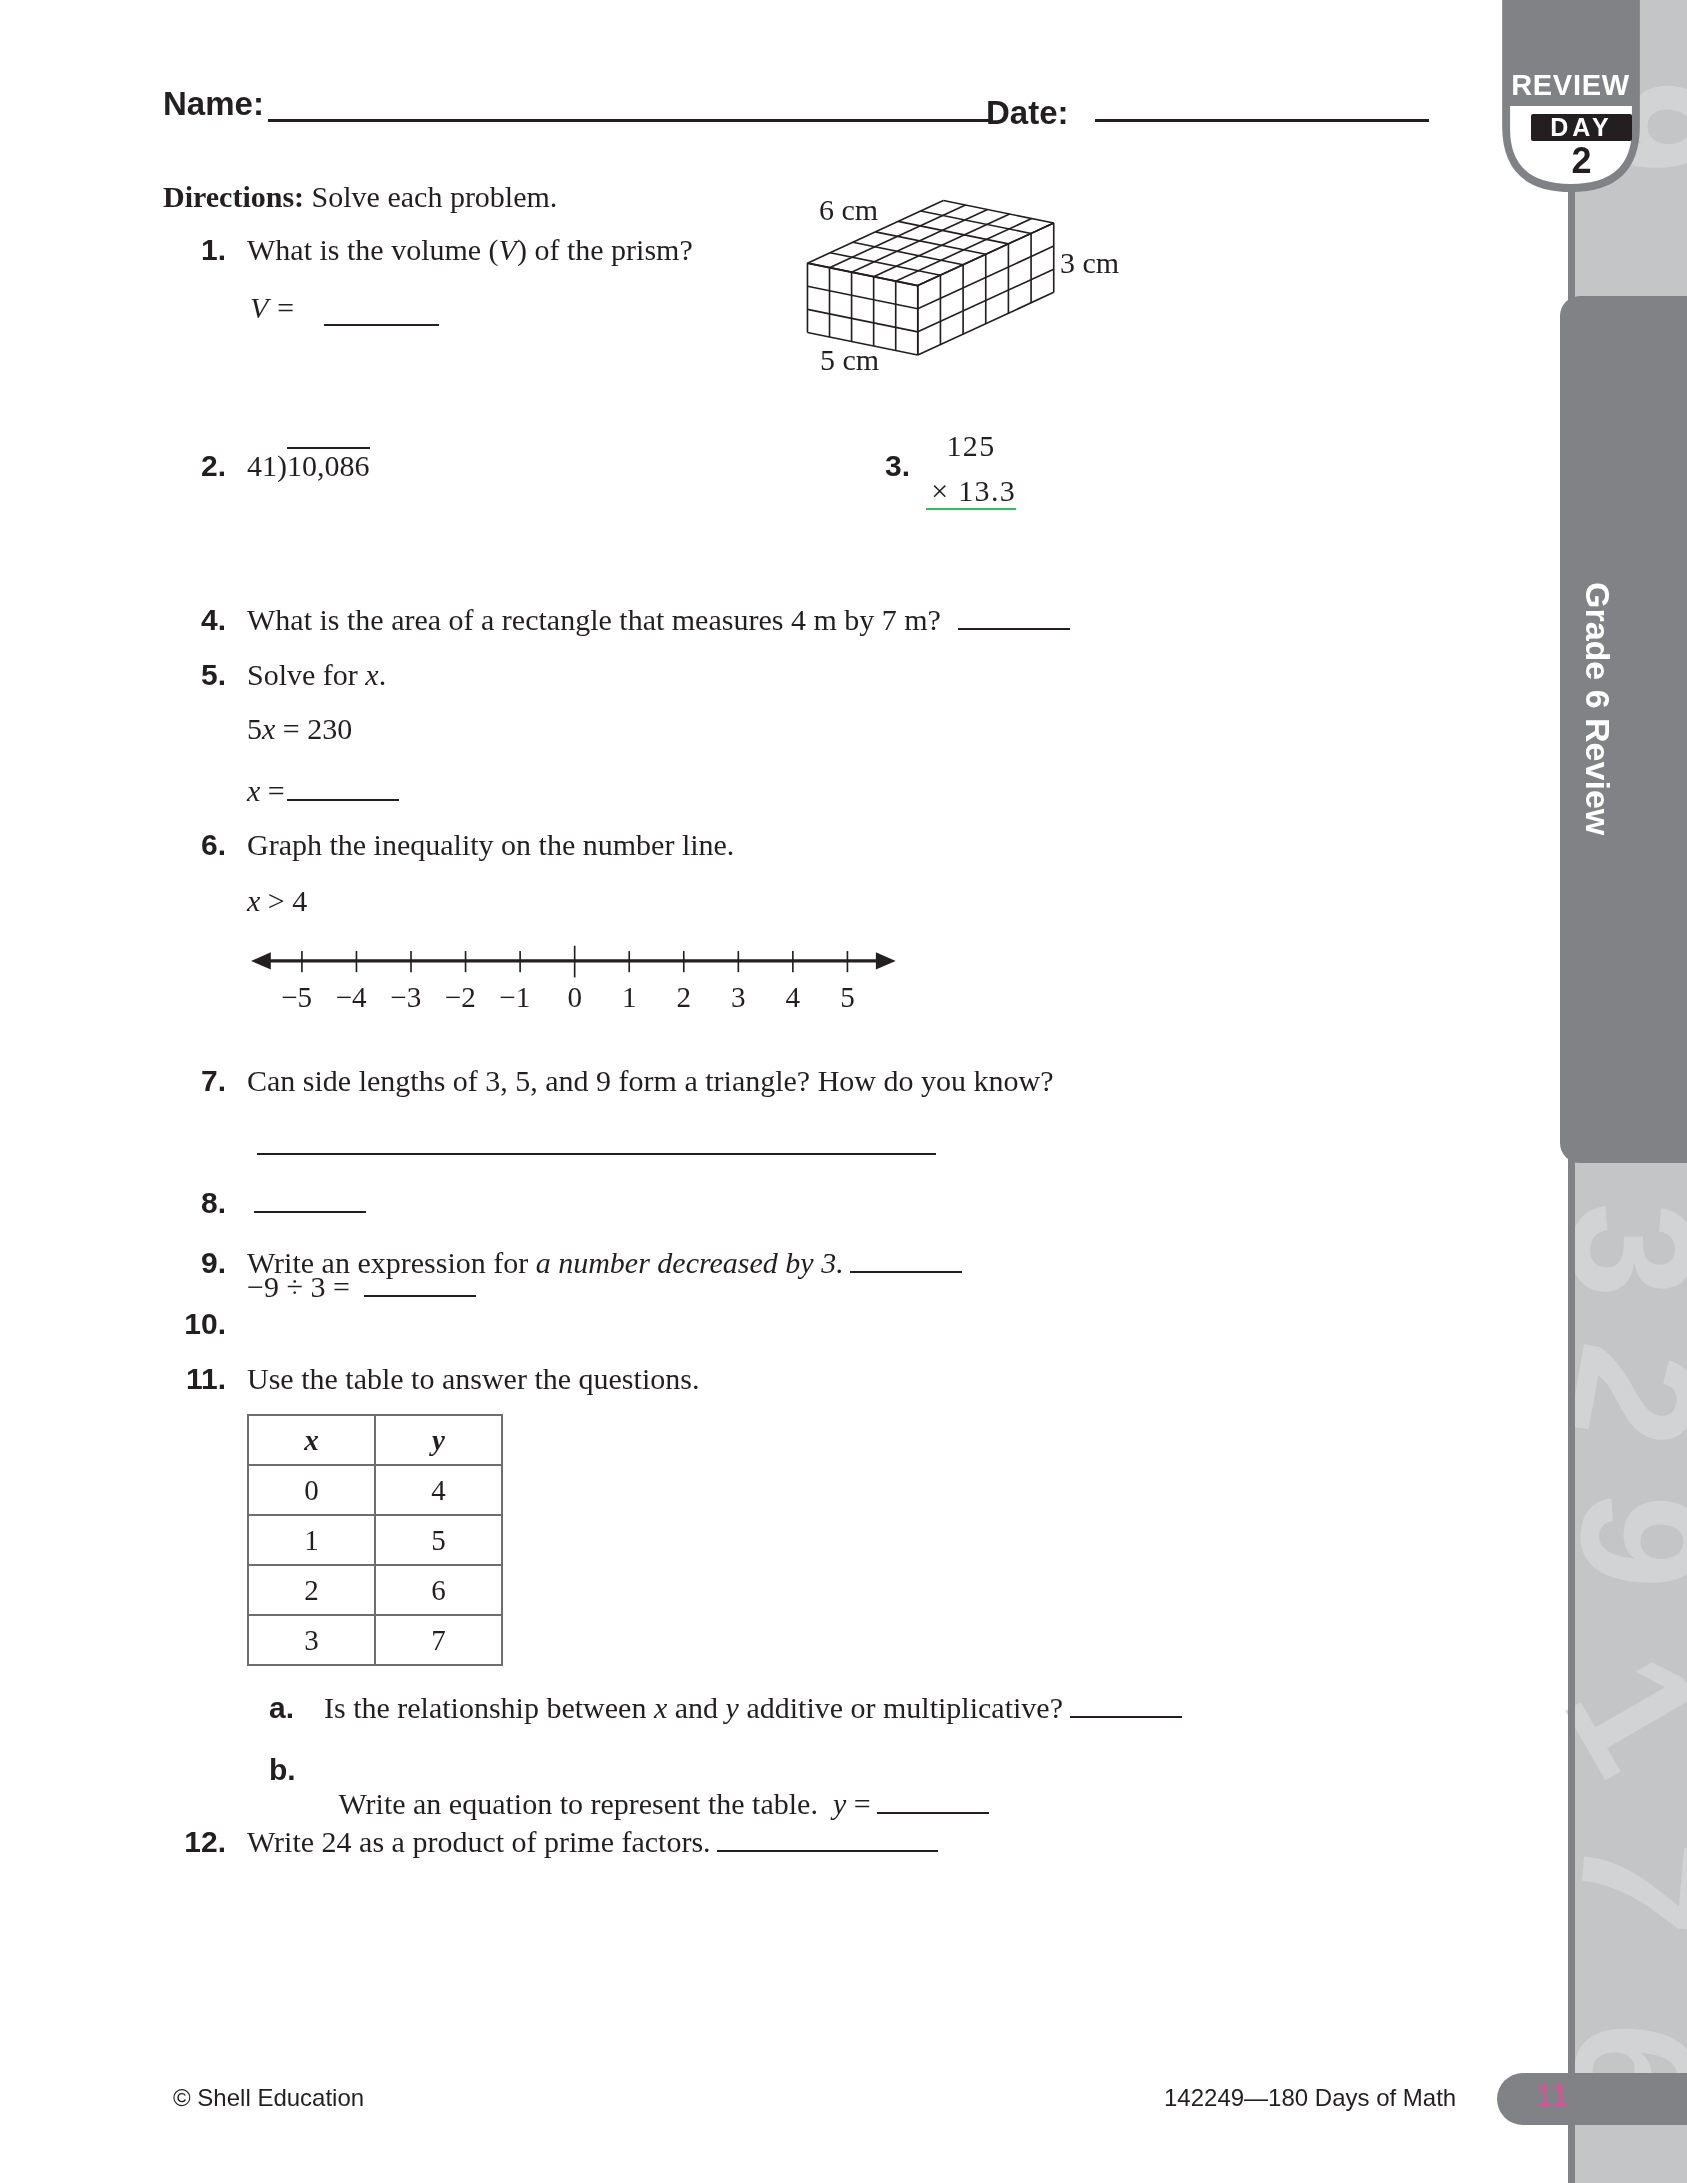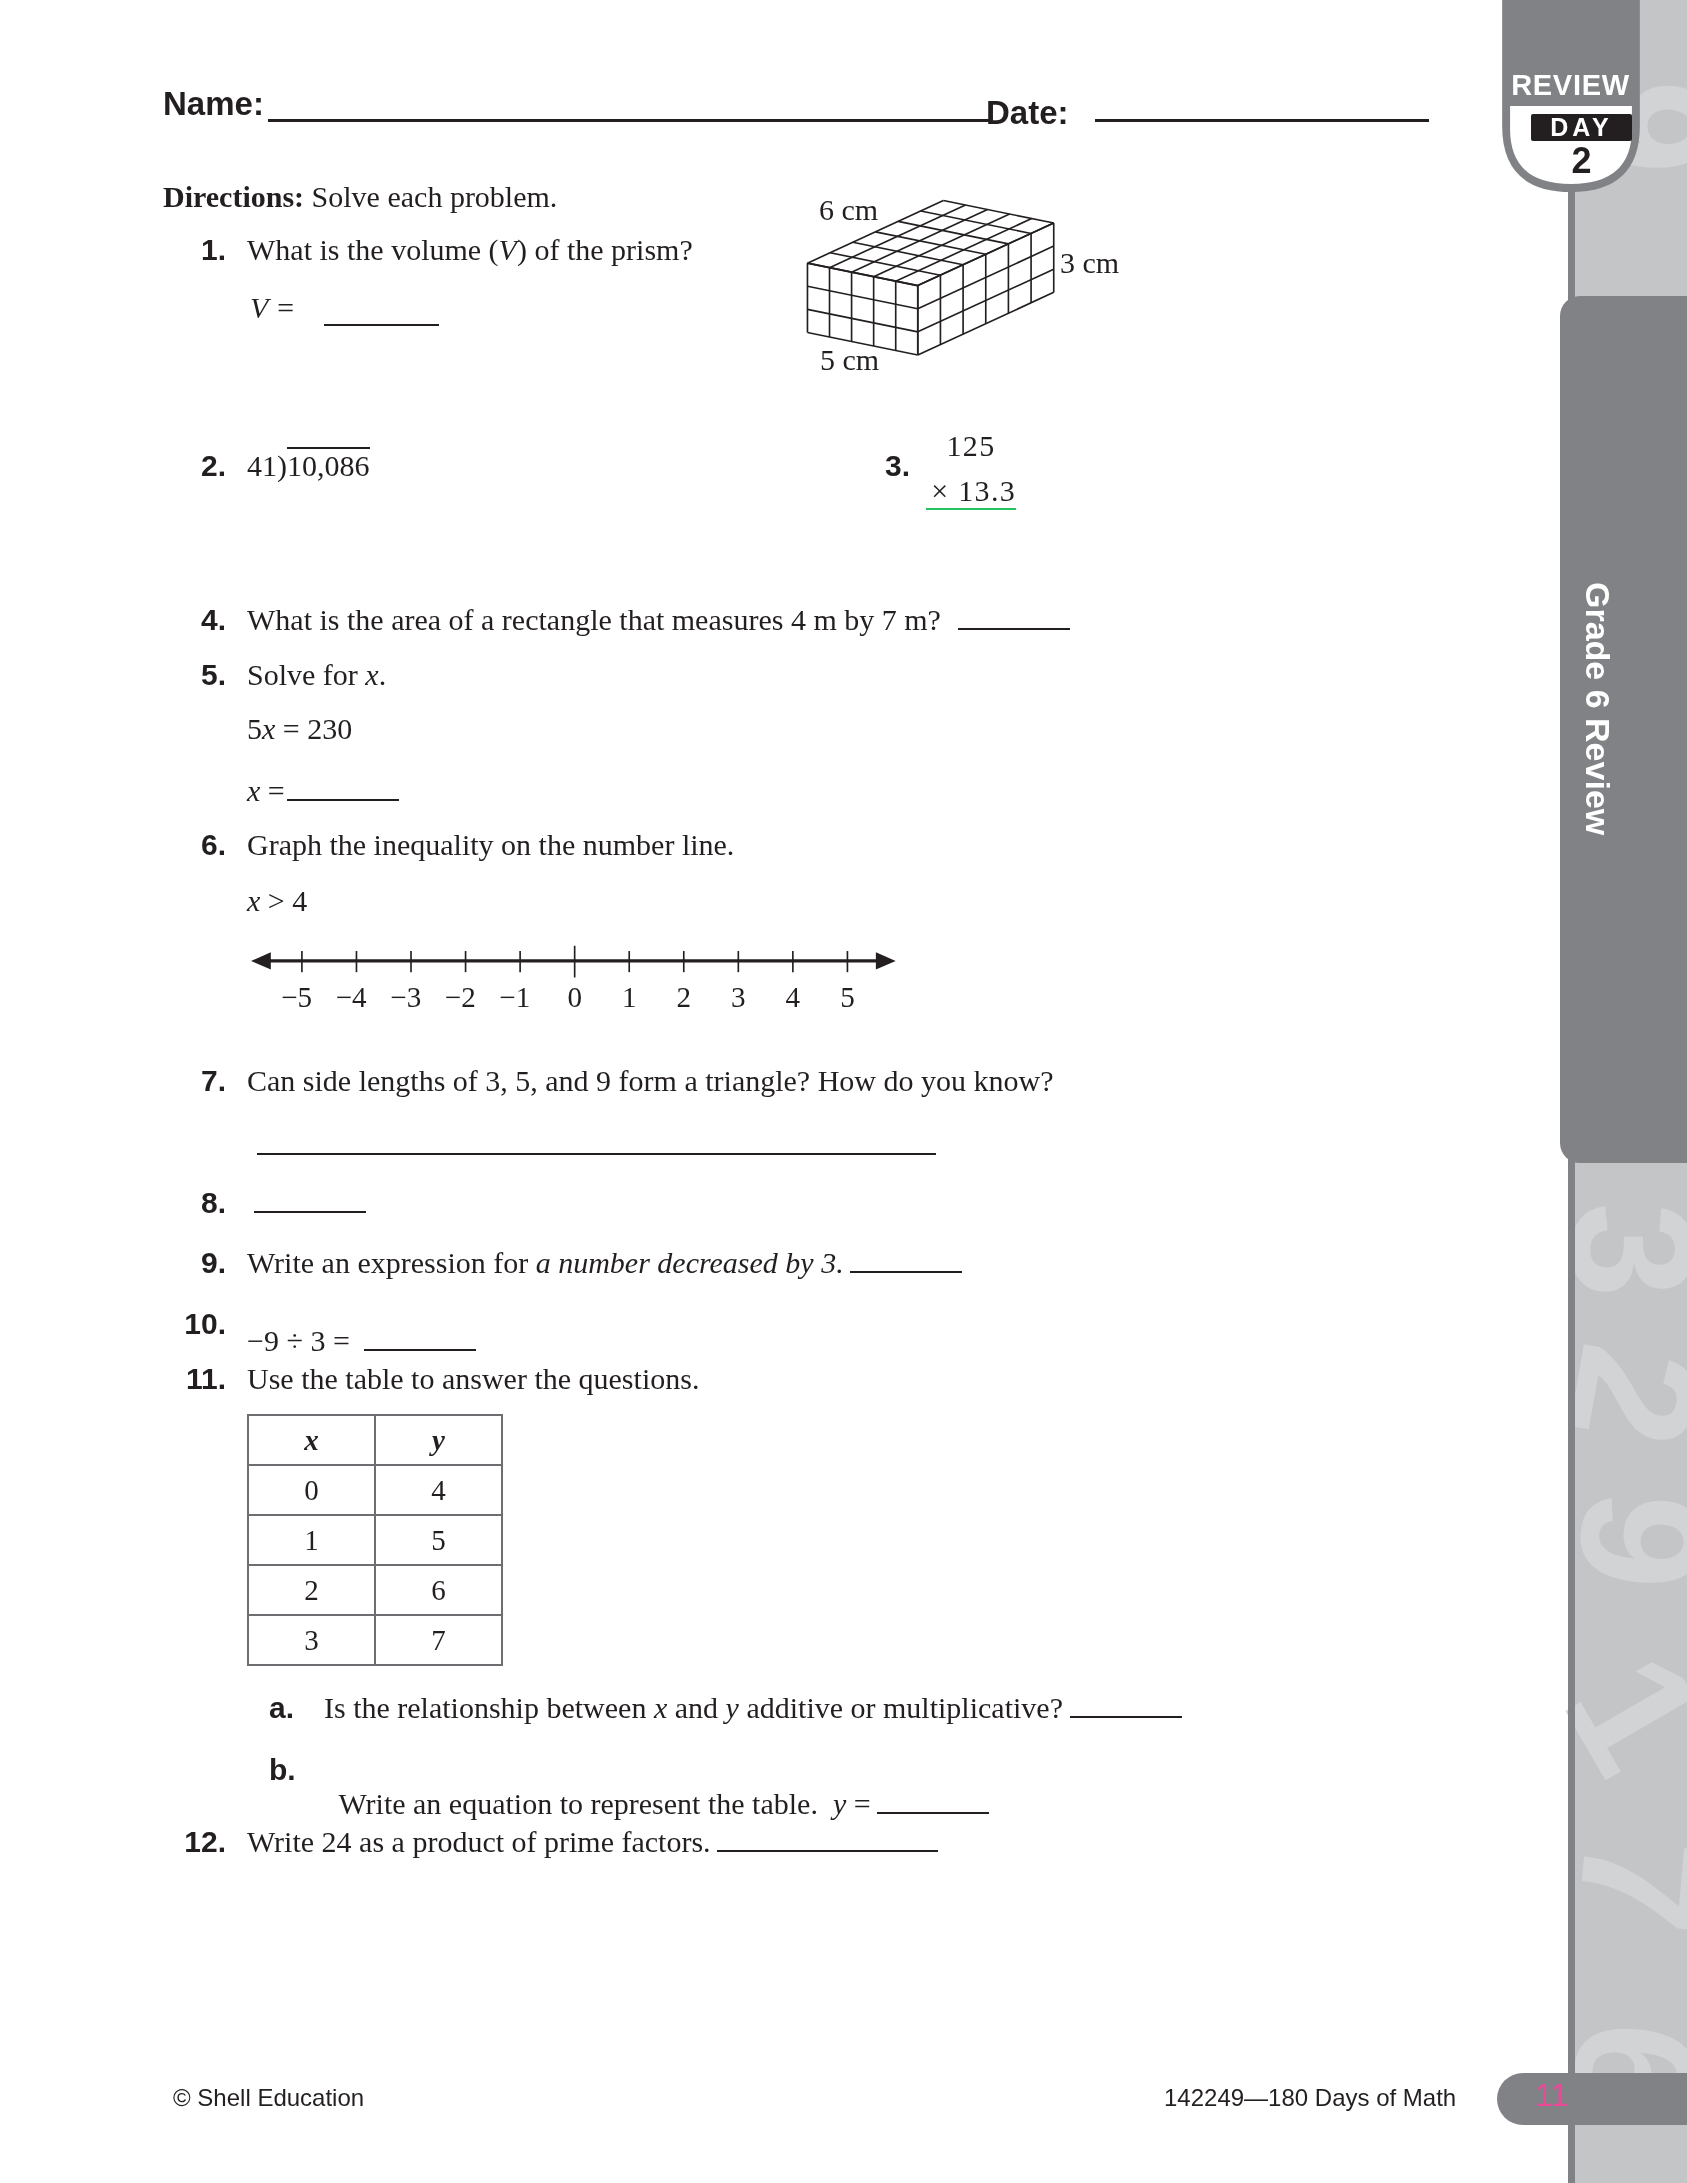--- a/index.html
+++ b/index.html
@@ -188,21 +188,21 @@
 <div class="q" style="left:247px;top:1186px;">
   <span class="blank" style="width:112px;"></span>
 </div>
 
 <div class="num" style="left:153px;top:1246px;">9.</div>
 <div class="q" style="left:247px;top:1246px;">
   <span>Write an expression for </span><i>a number decreased by 3.</i><span class="blank" style="width:112px;"></span>
 </div>
 
 <div class="num" style="left:153px;top:1307px;">10.</div>
-<div class="q" style="left:247px;top:1324px;">
+<div class="q" style="left:247px;top:1270px;">
   <span>−9 ÷ 3 =</span><span class="blank" style="width:112px;margin-left:14.6px;"></span>
 </div>
 
 <div class="num" style="left:153px;top:1362px;">11.</div>
 <div class="q" style="left:247px;top:1362px;">Use the table to answer the questions.</div>
 
 <table class="xy">
   <thead>
     <tr>
       <th>x</th>

